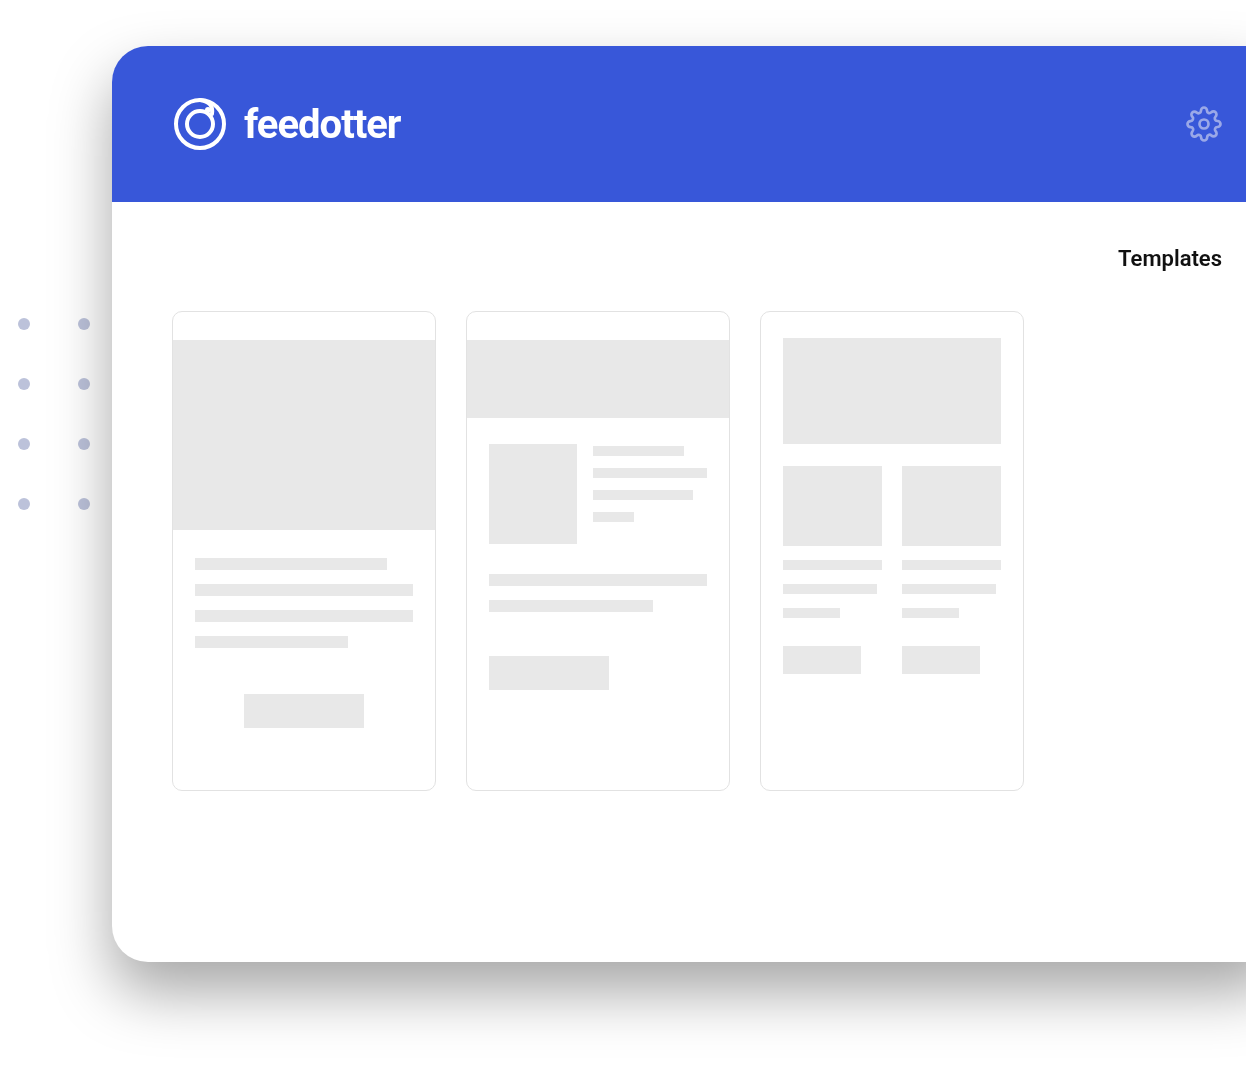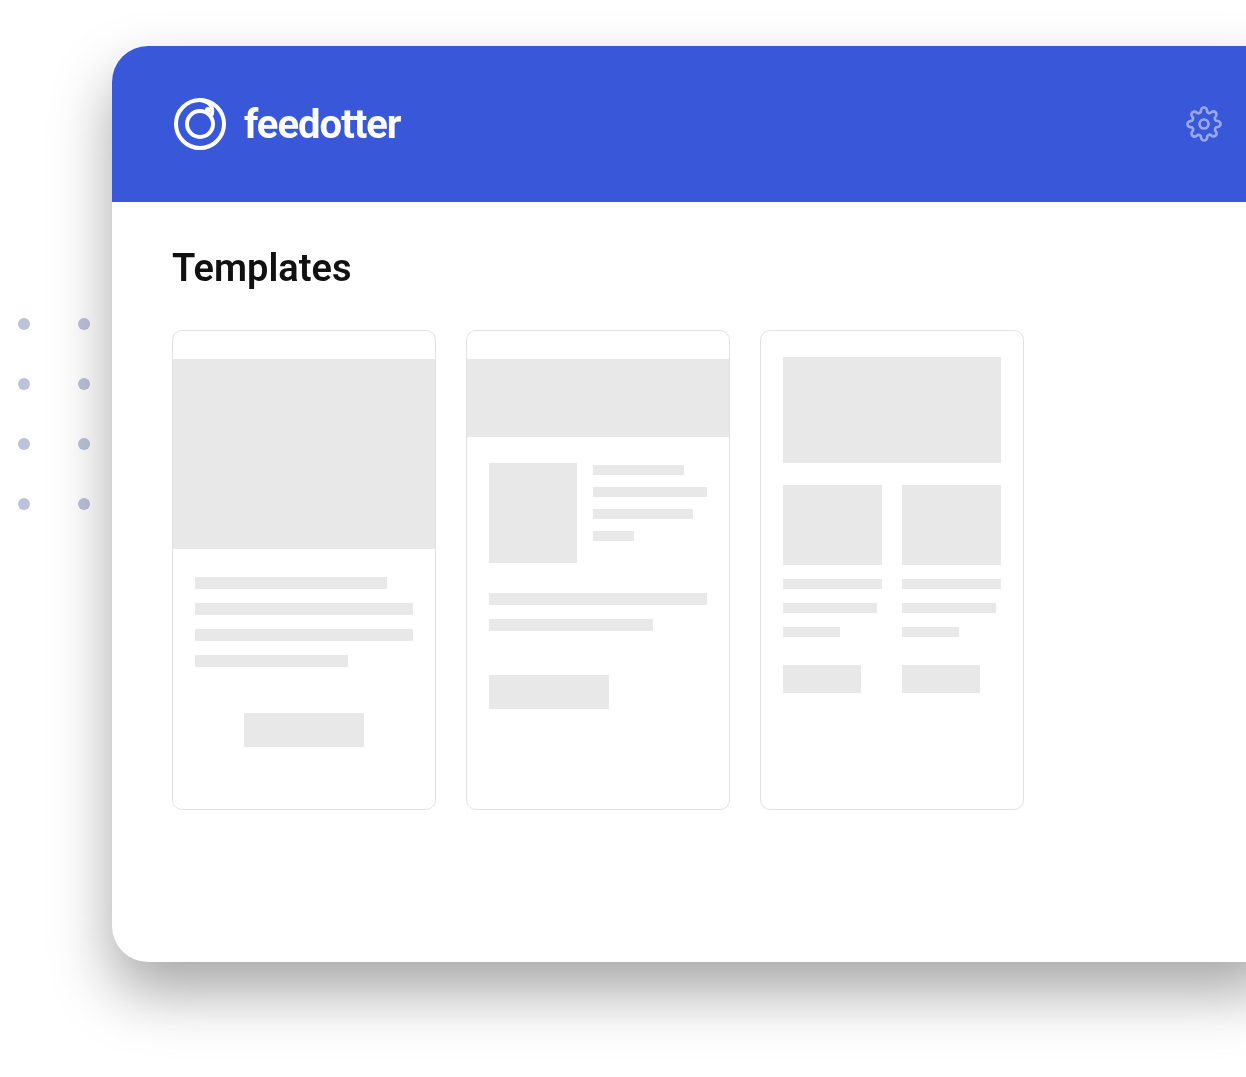--- a/index.html
+++ b/index.html
@@ -104,24 +104,25 @@
     .settings-icon svg {
       width: 100%;
       height: 100%;
     }
     
     .content {
       padding: 44px 60px;
     }
     
     .page-title {
-      font-size: 38px;
+      font-size: 22px;
       font-weight: 600;
       color: #111;
       margin-bottom: 40px;
+      text-align: right;
     }
     
     .templates-grid {
       display: flex;
       gap: 30px;
     }
     
     .template-card {
       width: 264px;
       height: 480px;

